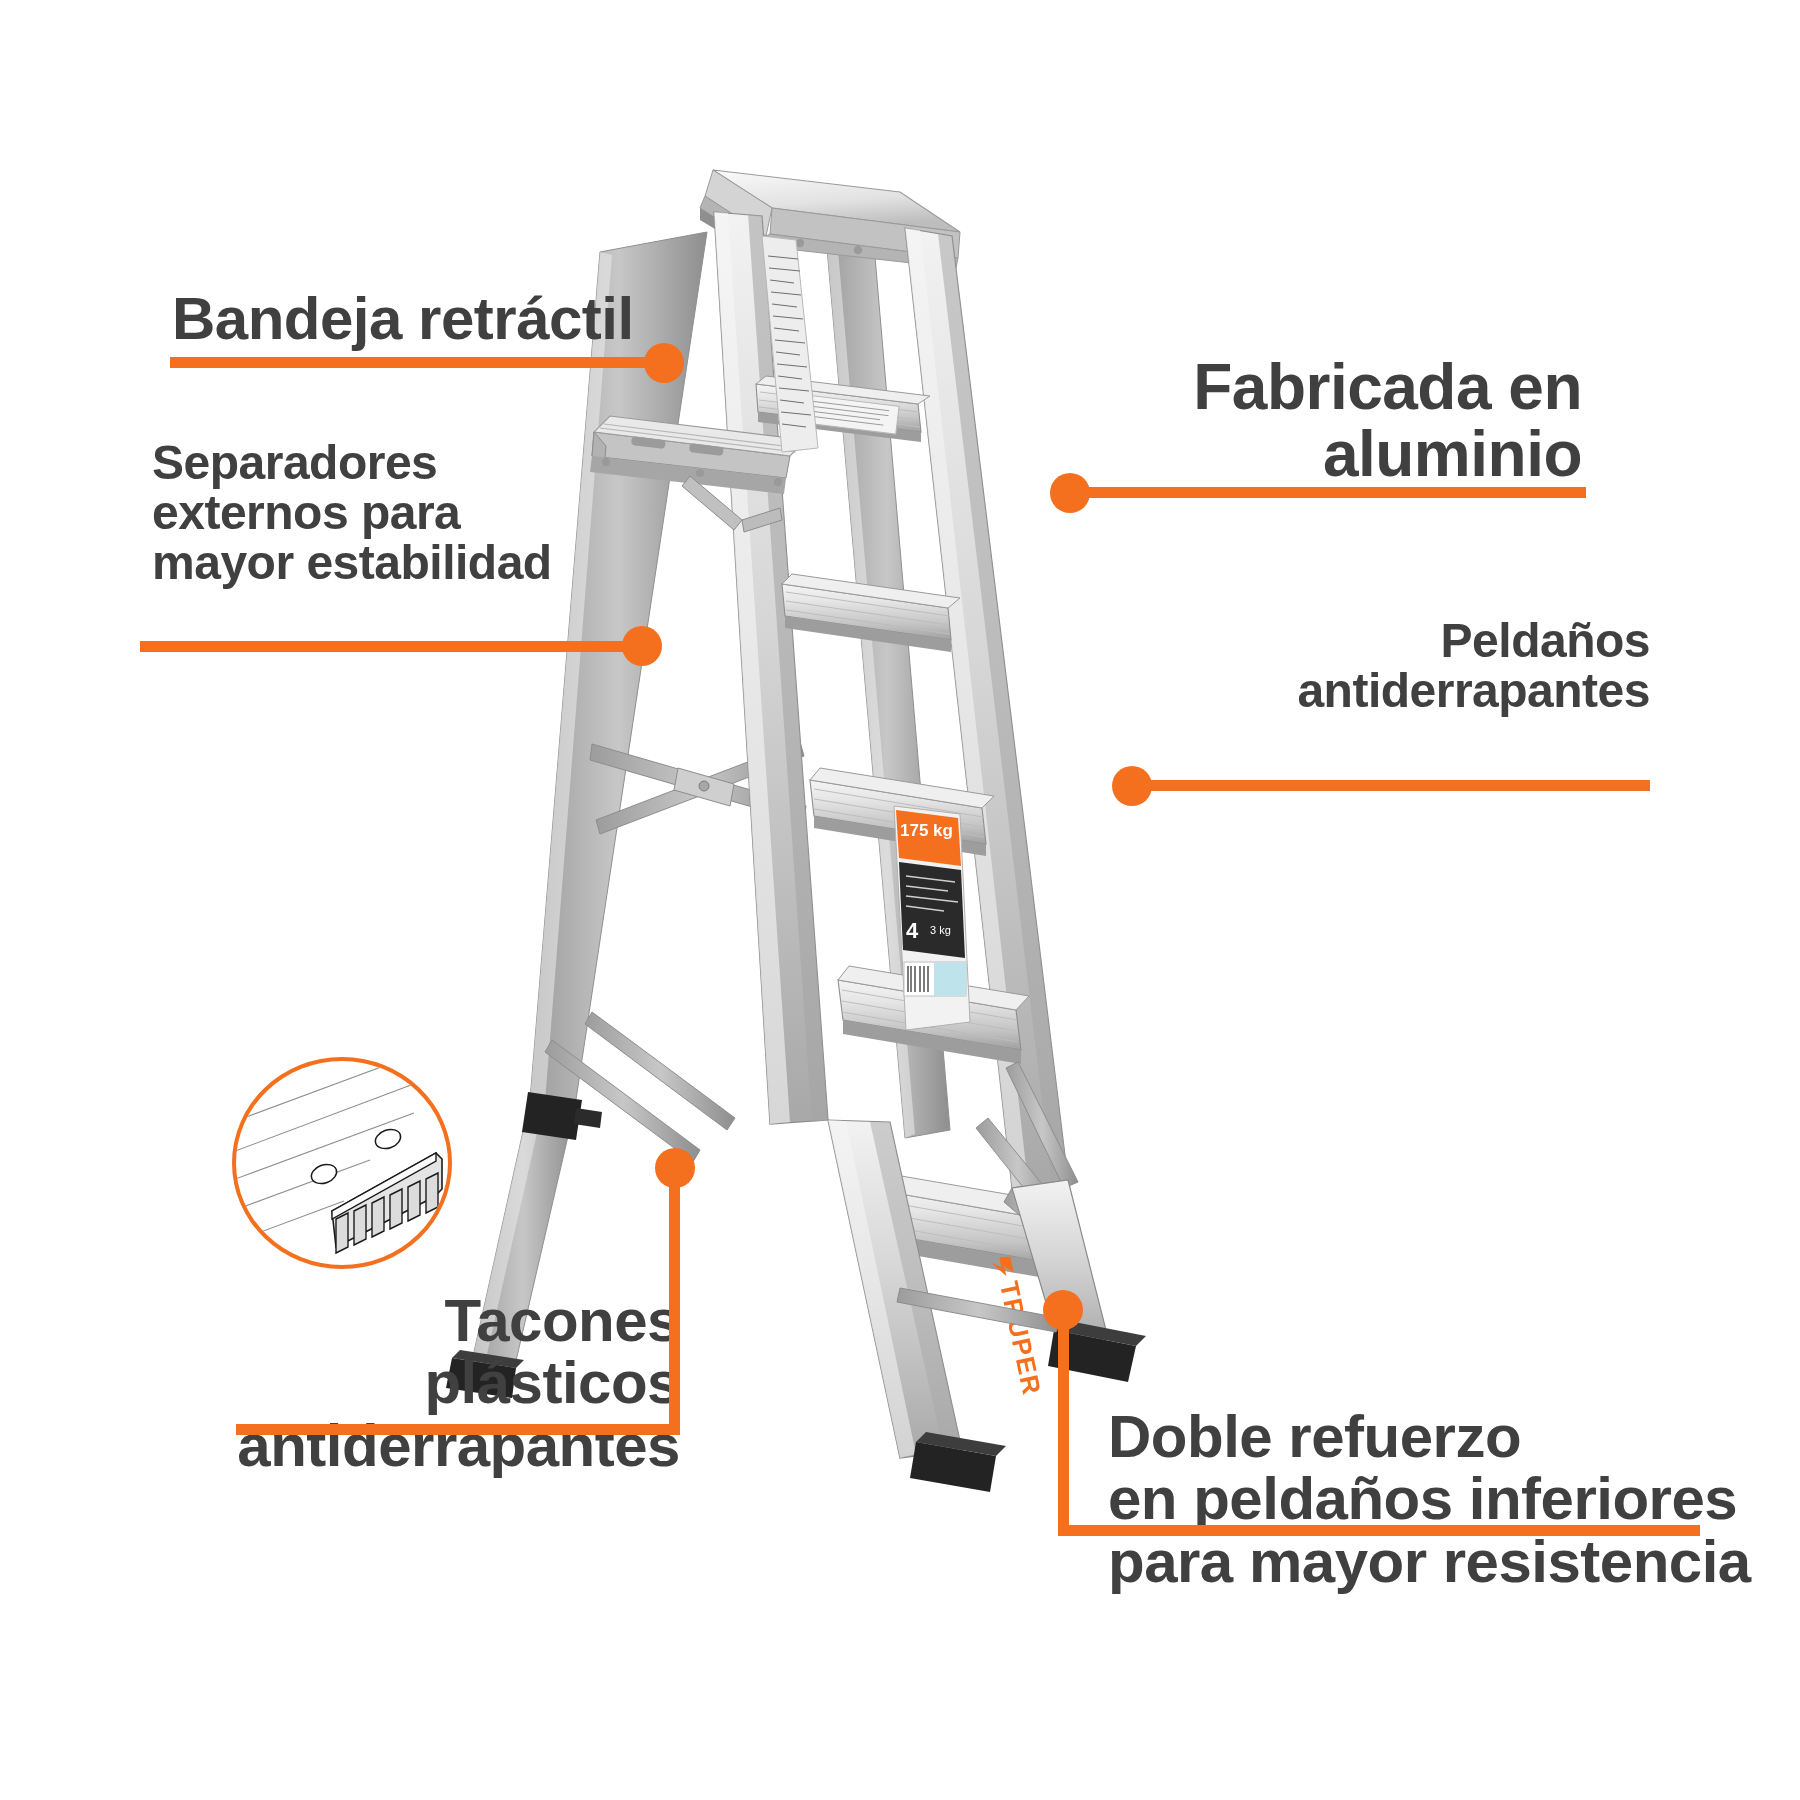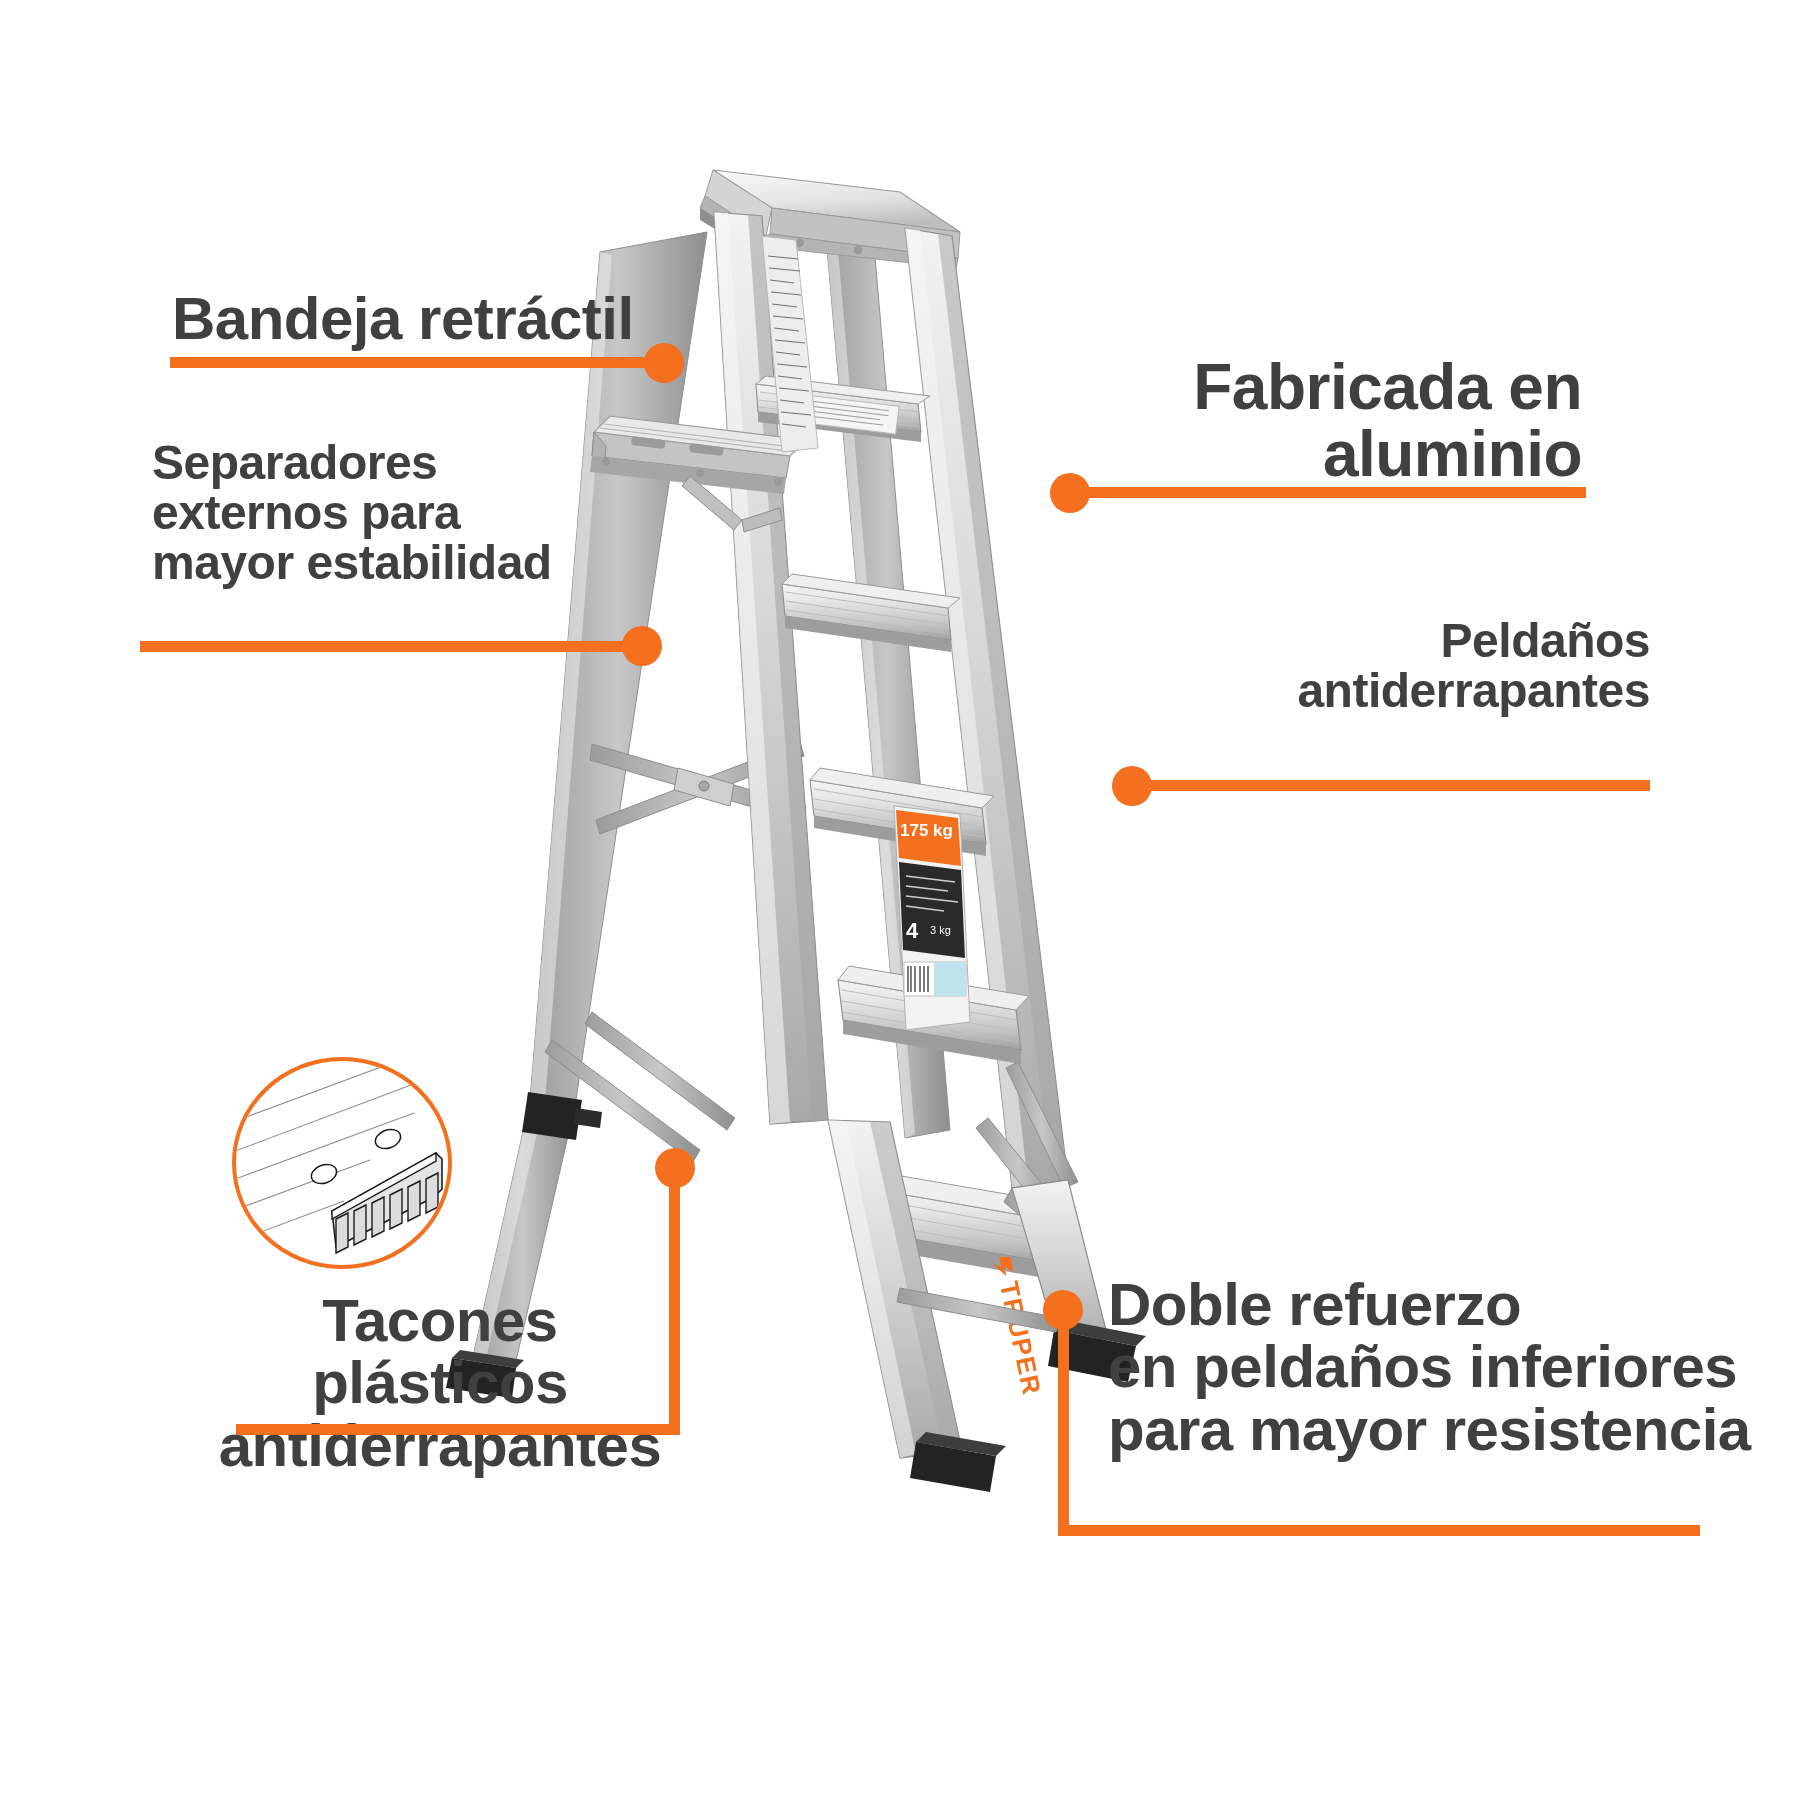--- a/index.html
+++ b/index.html
@@ -304,26 +304,26 @@
         <path d="M136,142 L148,136 L148,170 L136,176 Z"></path>
         <path d="M154,134 L166,128 L166,162 L154,168 Z"></path>
         <path d="M172,126 L184,120 L184,154 L172,160 Z"></path>
         <path d="M190,118 L202,112 L202,146 L190,152 Z"></path>
       </g>
       <ellipse cx="88" cy="113" rx="13" ry="9" fill="#fff" stroke="#1b1b1b" stroke-width="1.5" transform="rotate(-20 88 113)"></ellipse>
       <ellipse cx="152" cy="78" rx="13" ry="9" fill="#fff" stroke="#1b1b1b" stroke-width="1.5" transform="rotate(-20 152 78)"></ellipse>
     </svg>
   </div>
 
-  <div class="callout center" style="left:200px;top:1290px;width:480px;font-size:60px;">Tacones plásticos
+  <div class="callout center" style="left:200px;top:1290px;width:480px;font-size:60px;text-align:right;">Tacones plásticos
 antiderrapantes</div>
   <div class="rule" style="left:236px;top:1424px;width:444px;height:11px;"></div>
   <div class="rule" style="left:669px;top:1162px;width:11px;height:268px;"></div>
   <div class="dot" style="left:655px;top:1148px;width:40px;height:40px;"></div>
 
-  <div class="callout left" style="left:1108px;top:1274px;font-size:60px;">Doble refuerzo
+  <div class="callout left" style="left:1108px;top:1406px;font-size:60px;">Doble refuerzo
 en peldaños inferiores
 para mayor resistencia</div>
   <div class="rule" style="left:1058px;top:1318px;width:11px;height:218px;"></div>
   <div class="rule" style="left:1058px;top:1525px;width:642px;height:11px;"></div>
   <div class="dot" style="left:1043px;top:1290px;width:40px;height:40px;"></div>
 
 </div>
 
 </body></html>

